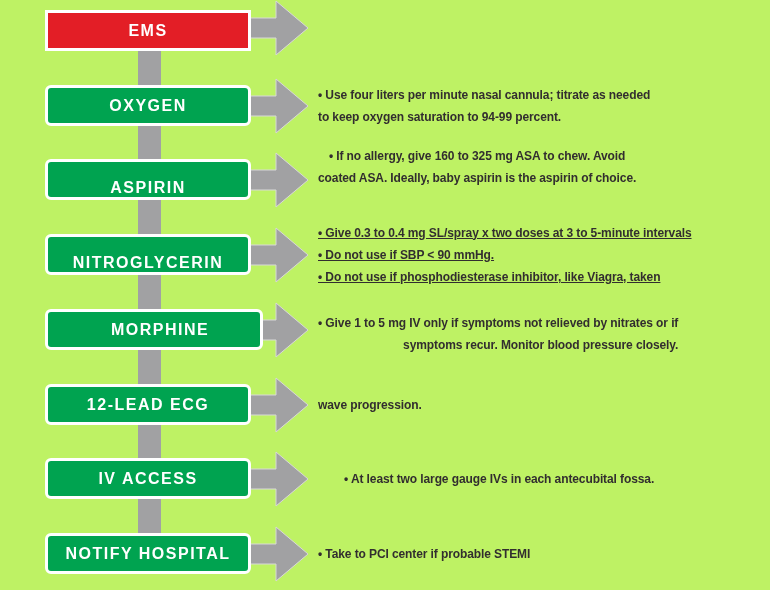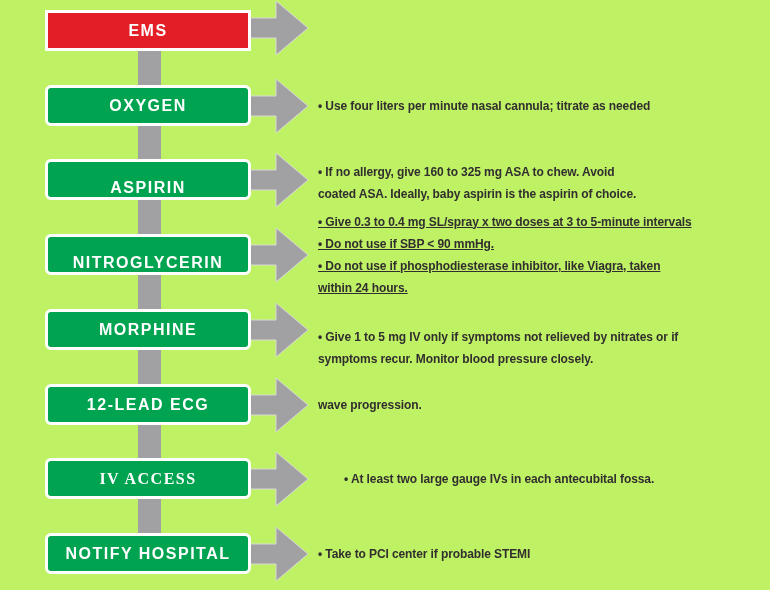--- a/index.html
+++ b/index.html
@@ -81,83 +81,83 @@
   <div class="step-row">
     <div class="connector" style="top: 51px; height: 36px;"></div>
     <div class="step-box green" style="top: 85px;">
       <span class="step-label">OXYGEN</span>
     </div>
     <svg class="arrow-right" viewBox="0 0 60 56" style="top: 77.5px;">
       <polygon points="0,18 26,18 26,1 58,28 26,55 26,38 0,38" fill="#A1A1A3" stroke="#D8D8D8" stroke-width="1"></polygon>
     </svg>
     <div class="notes-block" style="top: 105.5px;">
         <div class="note-line">• Use four liters per minute nasal cannula; titrate as needed</div>
+        <div class="note-line">to keep oxygen saturation to 94-99 percent.</div>
       </div>
   </div>
 
   <div class="step-row">
     <div class="connector" style="top: 125px; height: 36px;"></div>
     <div class="step-box green" style="top: 159px; align-items: flex-end;">
       <span class="step-label">ASPIRIN</span>
     </div>
     <svg class="arrow-right" viewBox="0 0 60 56" style="top: 151.5px;">
       <polygon points="0,18 26,18 26,1 58,28 26,55 26,38 0,38" fill="#A1A1A3" stroke="#D8D8D8" stroke-width="1"></polygon>
     </svg>
-    <div class="notes-block" style="top: 183px;">
+    <div class="notes-block" style="top: 167px; text-align: center;">
         <div class="note-line">• If no allergy, give 160 to 325 mg ASA to chew. Avoid</div>
         <div class="note-line">coated ASA. Ideally, baby aspirin is the aspirin of choice.</div>
       </div>
   </div>
 
   <div class="step-row">
     <div class="connector" style="top: 200px; height: 36px;"></div>
     <div class="step-box green" style="top: 234px; align-items: flex-end;">
       <span class="step-label">NITROGLYCERIN</span>
     </div>
     <svg class="arrow-right" viewBox="0 0 60 56" style="top: 226.5px;">
       <polygon points="0,18 26,18 26,1 58,28 26,55 26,38 0,38" fill="#A1A1A3" stroke="#D8D8D8" stroke-width="1"></polygon>
     </svg>
     <div class="notes-block" style="top: 254.5px; text-decoration: underline;">
         <div class="note-line">• Give 0.3 to 0.4 mg SL/spray x two doses at 3 to 5-minute intervals</div>
         <div class="note-line">• Do not use if SBP &lt; 90 mmHg.</div>
         <div class="note-line">• Do not use if phosphodiesterase inhibitor, like Viagra, taken</div>
-        <div class="note-line">within 24 hours.</div>
       </div>
   </div>
 
   <div class="step-row">
     <div class="connector" style="top: 275px; height: 36px;"></div>
-    <div class="step-box green" style="top: 309px;">
+    <div class="step-box green" style="top: 309px; padding-left: 12px;">
       <span class="step-label">MORPHINE</span>
     </div>
     <svg class="arrow-right" viewBox="0 0 60 56" style="top: 301.5px;">
       <polygon points="0,18 26,18 26,1 58,28 26,55 26,38 0,38" fill="#A1A1A3" stroke="#D8D8D8" stroke-width="1"></polygon>
     </svg>
-    <div class="notes-block" style="top: 348px;">
+    <div class="notes-block" style="top: 334px; text-align: right;">
         <div class="note-line">• Give 1 to 5 mg IV only if symptoms not relieved by nitrates or if</div>
         <div class="note-line">symptoms recur. Monitor blood pressure closely.</div>
       </div>
   </div>
 
   <div class="step-row">
     <div class="connector" style="top: 350px; height: 36px;"></div>
     <div class="step-box green" style="top: 384px;">
       <span class="step-label">12-LEAD ECG</span>
     </div>
     <svg class="arrow-right" viewBox="0 0 60 56" style="top: 376.5px;">
       <polygon points="0,18 26,18 26,1 58,28 26,55 26,38 0,38" fill="#A1A1A3" stroke="#D8D8D8" stroke-width="1"></polygon>
     </svg>
     <div class="notes-block" style="top: 404.5px;">
         <div class="note-line">wave progression.</div>
       </div>
   </div>
 
   <div class="step-row">
     <div class="connector" style="top: 424px; height: 36px;"></div>
-    <div class="step-box green" style="top: 458px; font-family: Liberation Serif, serif;">
+    <div class="step-box green" style="top: 458px;">
       <span class="step-label">IV ACCESS</span>
     </div>
     <svg class="arrow-right" viewBox="0 0 60 56" style="top: 450.5px;">
       <polygon points="0,18 26,18 26,1 58,28 26,55 26,38 0,38" fill="#A1A1A3" stroke="#D8D8D8" stroke-width="1"></polygon>
     </svg>
     <div class="notes-block" style="top: 478.5px; margin-left: 26px;">
         <div class="note-line">• At least two large gauge IVs in each antecubital fossa.</div>
       </div>
   </div>
 

